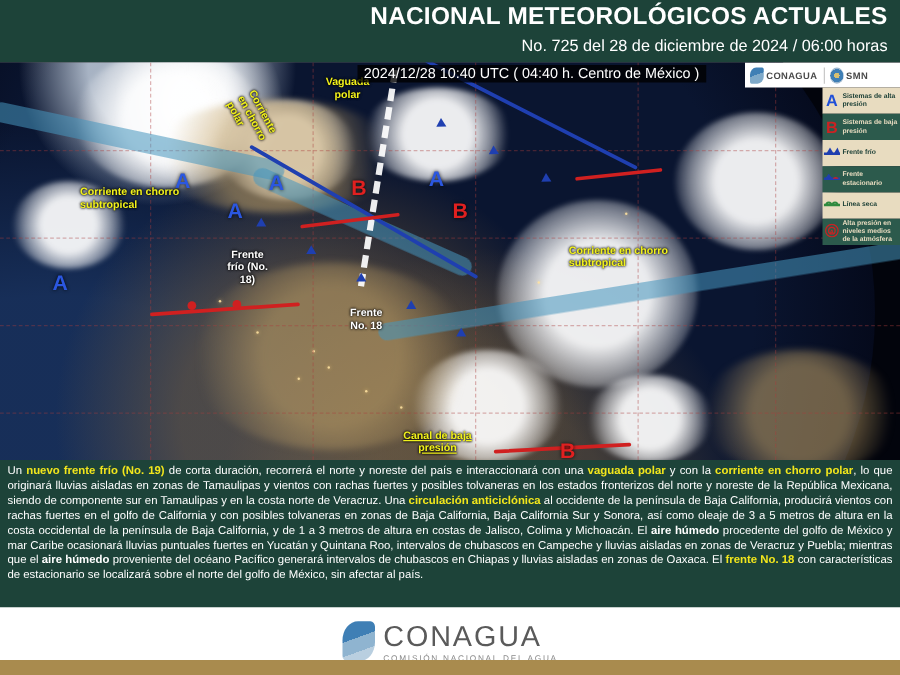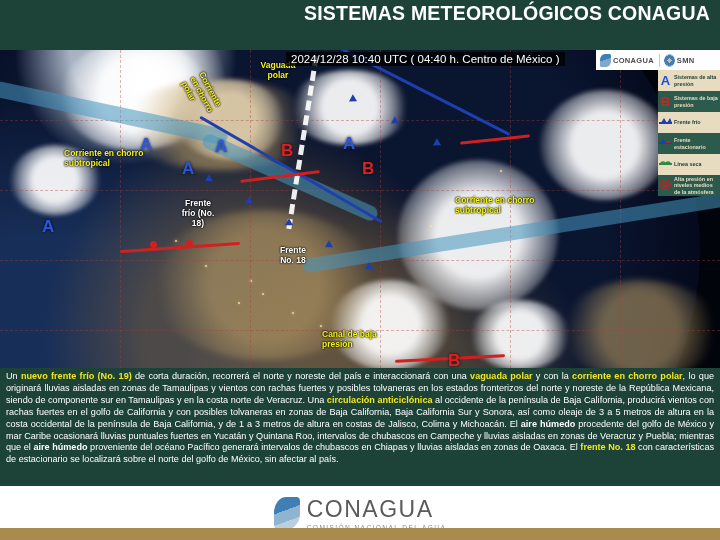--- a/index.html
+++ b/index.html
@@ -206,21 +206,22 @@
   .footer-bar {
     position:absolute; left:0; bottom:0;
     width:720px; height:12px;
     background:#a98b4e;
   }
 </style>
 </head>
 <body>
 
 <div class="header">
-  <div class="header-title">SISTEMAS METEOROLÓGICOS CONAGUA</div>
+  <div class="header-title">NACIONAL METEOROLÓGICOS ACTUALES</div>
+  <div class="header-sub">No. 725 del 28 de diciembre de 2024 / 06:00 horas</div>
 </div>
 
 <div class="map">
   <div class="globe"></div>
 
   <div class="cloudmass" style="left:60px;  top:-10px; width:150px; height:110px;"></div>
   <div class="cloudmass" style="left:175px; top:30px;  width:110px; height:80px;"></div>
   <div class="cloudmass" style="left:290px; top:20px;  width:120px; height:75px;"></div>
   <div class="cloudmass" style="left:398px; top:110px; width:160px; height:150px;"></div>
   <div class="cloudmass" style="left:540px; top:40px;  width:130px; height:110px;"></div>
@@ -285,21 +286,21 @@
   <div class="press B" style="left:281px; top:92px;">B</div>
   <div class="press B" style="left:362px; top:110px;">B</div>
   <div class="press B" style="left:448px; top:302px;">B</div>
 
   <div class="annot" style="left:255px; top:10px; width:46px; text-align:center;">Vaguada polar</div>
   <div class="annot" style="left:206px; top:20px; width:42px; transform:rotate(62deg); transform-origin:left top;">Corriente en chorro polar</div>
   <div class="annot" style="left:64px; top:98px; width:86px;">Corriente en chorro subtropical</div>
   <div class="annot" style="left:455px; top:145px; width:86px;">Corriente en chorro subtropical</div>
   <div class="annot white" style="left:178px; top:148px; width:40px; text-align:center;">Frente frío (No. 18)</div>
   <div class="annot white" style="left:272px; top:195px; width:42px; text-align:center;">Frente No. 18</div>
-  <div class="annot" style="left:322px; top:279px; width:56px; text-align:left;">Canal de baja presión</div>
+  <div class="annot" style="left:322px; top:293px; width:56px; text-align:center;text-decoration:underline;">Canal de baja presión</div>
 
   <div class="timestamp">2024/12/28 10:40 UTC ( 04:40 h. Centro de México )</div>
 
   <div class="logo-strip">
     <div class="logo-conagua">
       <span class="logo-mark"></span>
       <span class="logo-text">CONAGUA</span>
     </div>
     <div class="logo-smn">
       <span class="logo-mark smn"></span>

